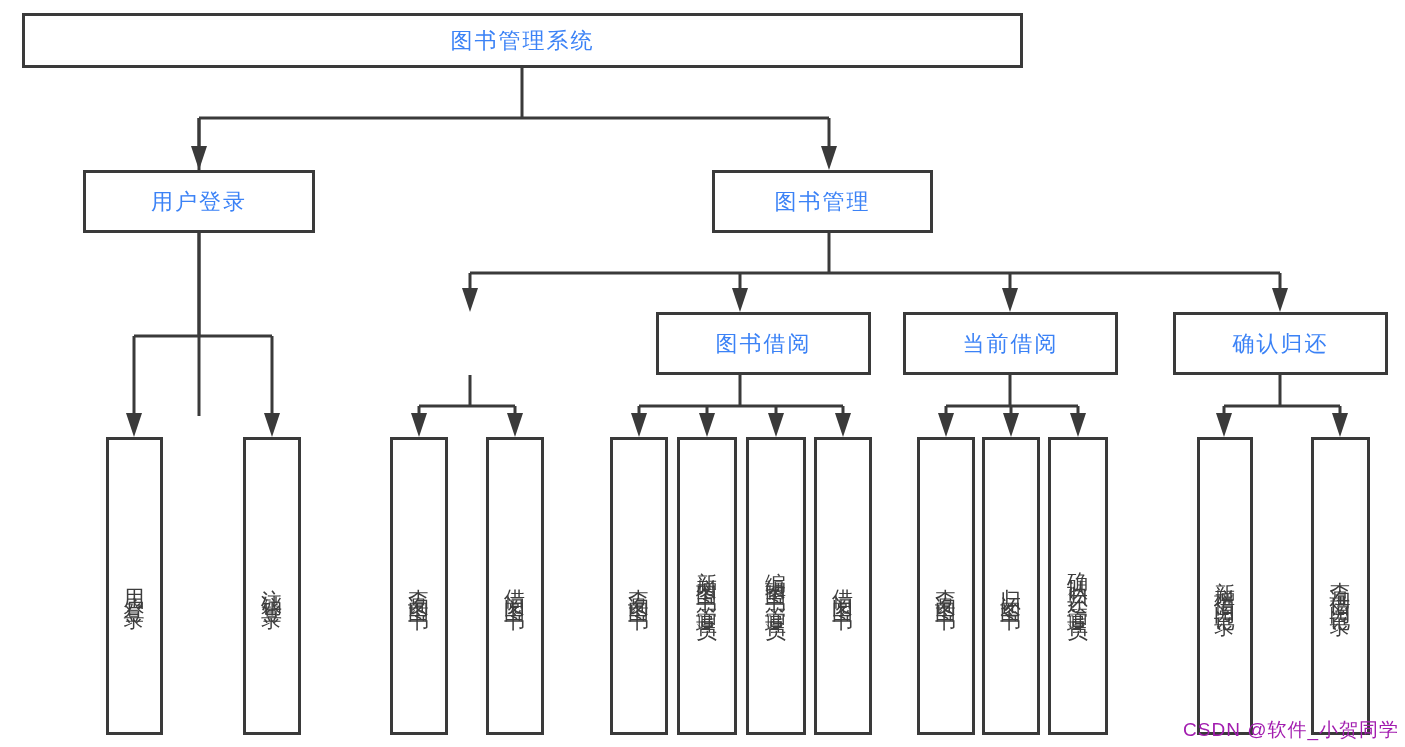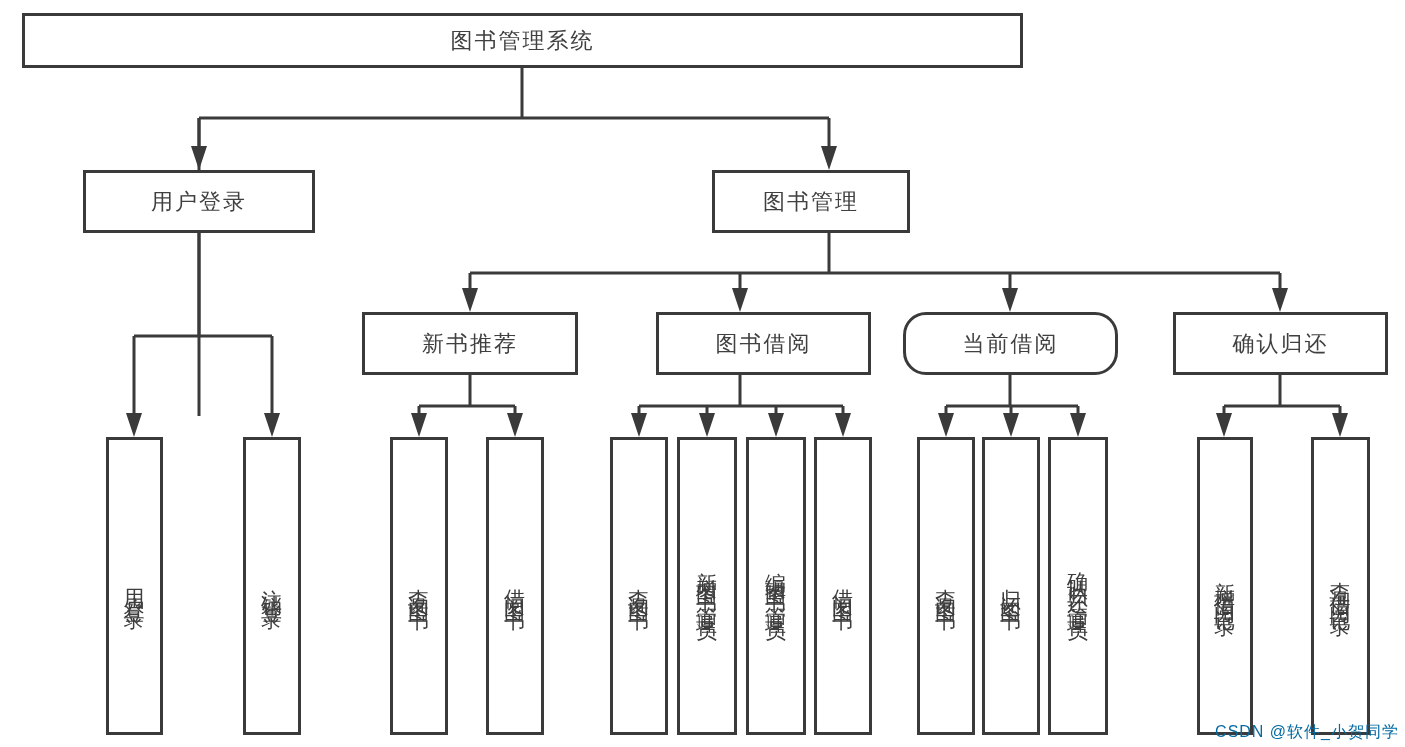--- a/index.html
+++ b/index.html
@@ -12,21 +12,21 @@
   }
   svg.wires{position:absolute;left:0;top:0;width:1405px;height:747px;}
   .node{
     position:absolute;
     box-sizing:border-box;
     border:3px solid #3a3a3a;
     background:#ffffff;
     display:flex;
     align-items:center;
     justify-content:center;
-    color:#404040;
+    color:#3b82f6;
     font-size:22px;
     letter-spacing:2px;
     white-space:nowrap;
   }
   .vnode{
     position:absolute;
     box-sizing:border-box;
     border:3px solid #3a3a3a;
     background:#ffffff;
     display:flex;
@@ -39,22 +39,22 @@
     text-orientation:mixed;
     font-size:21px;
     letter-spacing:7px;
     line-height:1;
     white-space:nowrap;
   }
   .watermark{
     position:absolute;
     right:6px;
     bottom:4px;
-    color:#0369a1;
-    font-size:16px;
+    color:#a21caf;
+    font-size:19px;
     letter-spacing:1px;
     z-index:5;
   }
   .wire{stroke:#3a3a3a;stroke-width:3;fill:none;}
   .arrow{fill:#3a3a3a;stroke:none;}
 </style>
 </head>
 <body>
 
 <div class="canvas">
@@ -92,25 +92,24 @@
     <polygon class="arrow" points="1070,413 1086,413 1078,437"></polygon>
 
     <path class="wire" d="M1280,375 V406 M1224,406 H1340 M1224,406 V418 M1340,406 V418"></path>
     <polygon class="arrow" points="1216,413 1232,413 1224,437"></polygon>
     <polygon class="arrow" points="1332,413 1348,413 1340,437"></polygon>
   </svg>
 
   <div class="node" style="left:22px;top:13px;width:1001px;height:55px;">图书管理系统</div>
 
   <div class="node" style="left:83px;top:170px;width:232px;height:63px;">用户登录</div>
-  <div class="node" style="left:712px;top:170px;width:198px;height:63px;text-align:right;">图书管理</div>
+  <div class="node" style="left:712px;top:170px;width:221px;height:63px;text-align:right;">图书管理</div>
 
-  <div class="node" style="left:362px;top:312px;width:216px;height:63px;">新书推荐</div>
   <div class="node" style="left:633px;top:312px;width:215px;height:63px;margin-left:23px;">图书借阅</div>
-  <div class="node" style="left:903px;top:312px;width:215px;height:63px;border-radius:23px;">当前借阅</div>
+  <div class="node" style="left:903px;top:312px;width:215px;height:63px;">当前借阅</div>
   <div class="node" style="left:1173px;top:312px;width:215px;height:63px;">确认归还</div>
 
   <div class="vnode" style="left:106px;top:437px;width:57px;height:298px;">
     <span class="vtext">用户登录</span>
   </div>
   <div class="vnode" style="left:243px;top:437px;width:58px;height:298px;">
     <span class="vtext">注销登录</span>
   </div>
 
   <div class="vnode" style="left:390px;top:437px;width:58px;height:298px;">

